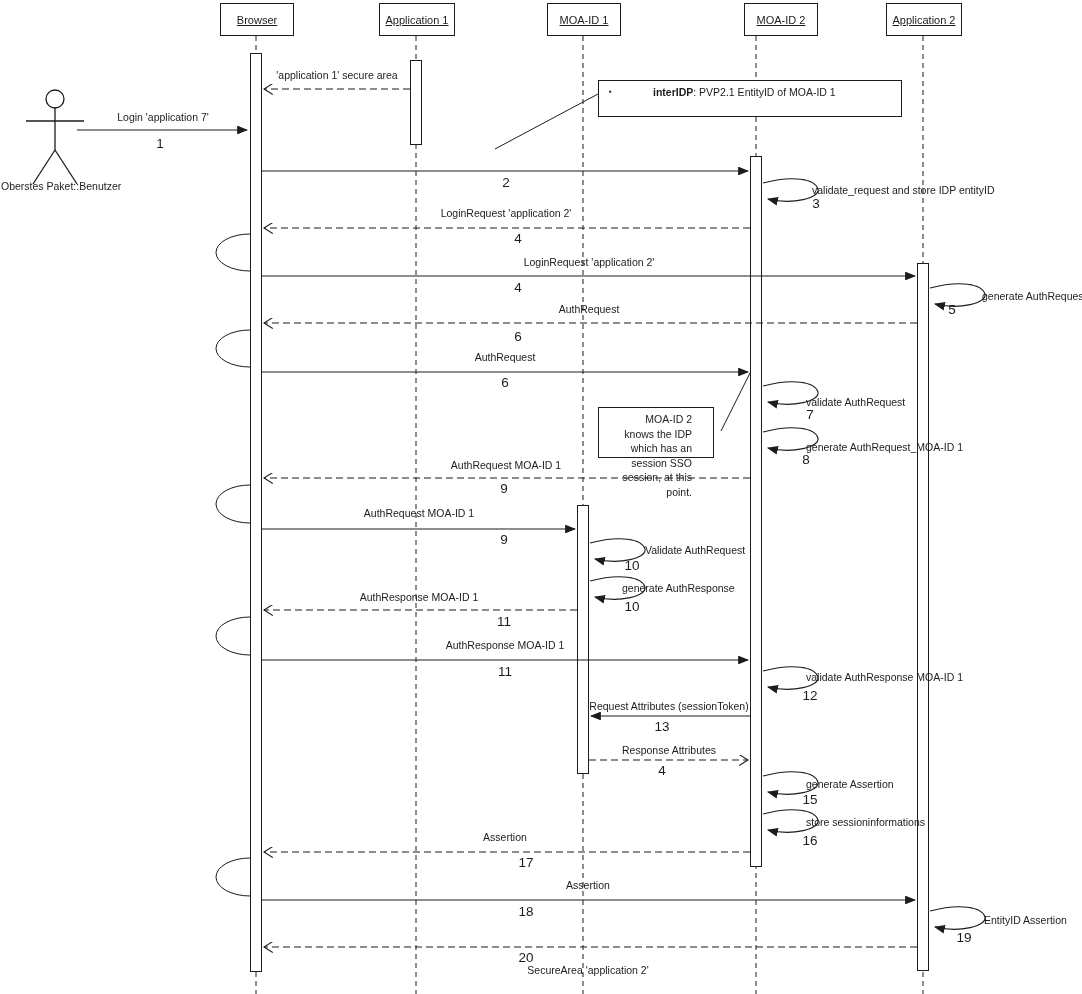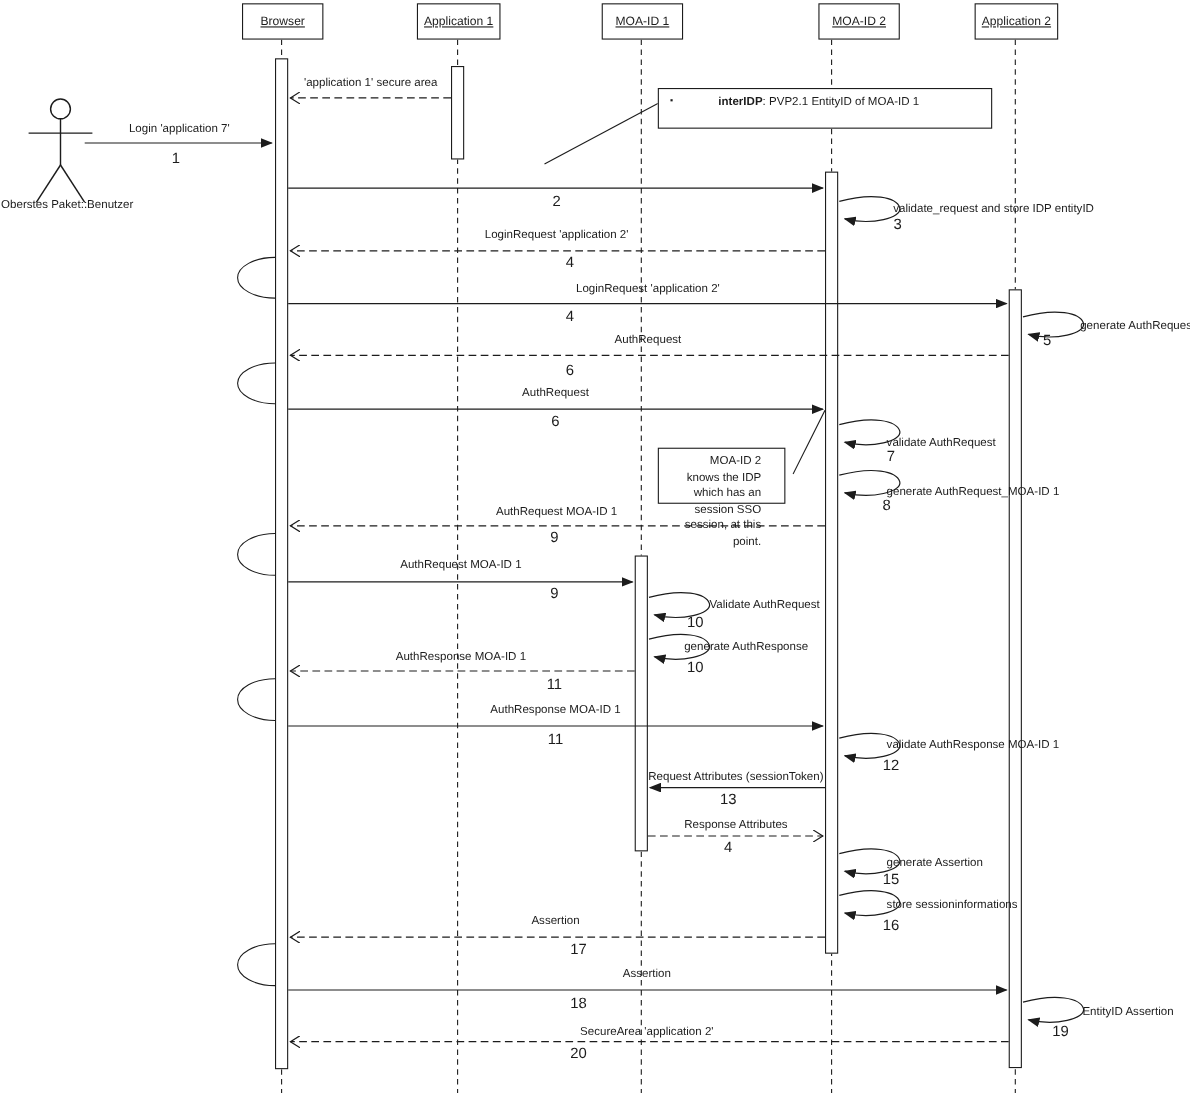--- a/index.html
+++ b/index.html
@@ -159,21 +159,21 @@
   <div class="lbl c" style="left:419px;top:591px">AuthResponse MOA-ID 1</div>
   <div class="lbl c" style="left:505px;top:639px">AuthResponse MOA-ID 1</div>
   <div class="lbl" style="left:806px;top:671px">validate AuthResponse MOA-ID 1</div>
   <div class="lbl c" style="left:669px;top:700px">Request Attributes (sessionToken)</div>
   <div class="lbl c" style="left:669px;top:744px">Response Attributes</div>
   <div class="lbl" style="left:806px;top:778px">generate Assertion</div>
   <div class="lbl" style="left:806px;top:816px">store sessioninformations</div>
   <div class="lbl c" style="left:505px;top:831px">Assertion</div>
   <div class="lbl c" style="left:588px;top:879px">Assertion</div>
   <div class="lbl" style="left:984px;top:914px">EntityID Assertion</div>
-  <div class="lbl c" style="left:588px;top:932px">SecureArea 'application 2'</div>
+  <div class="lbl c" style="left:588px;top:964px">SecureArea 'application 2'</div>
 
   <div class="num" style="left:160px;top:136px">1</div>
   <div class="num" style="left:506px;top:175px">2</div>
   <div class="num" style="left:816px;top:196px">3</div>
   <div class="num" style="left:518px;top:231px">4</div>
   <div class="num" style="left:518px;top:280px">4</div>
   <div class="num" style="left:952px;top:302px">5</div>
   <div class="num" style="left:518px;top:329px">6</div>
   <div class="num" style="left:505px;top:375px">6</div>
   <div class="num" style="left:810px;top:407px">7</div>

